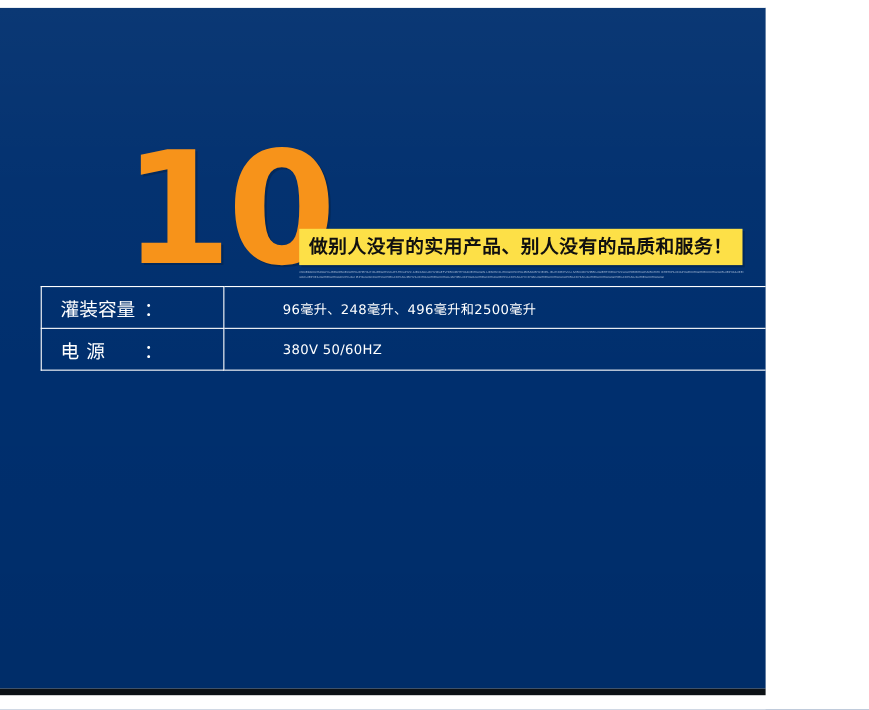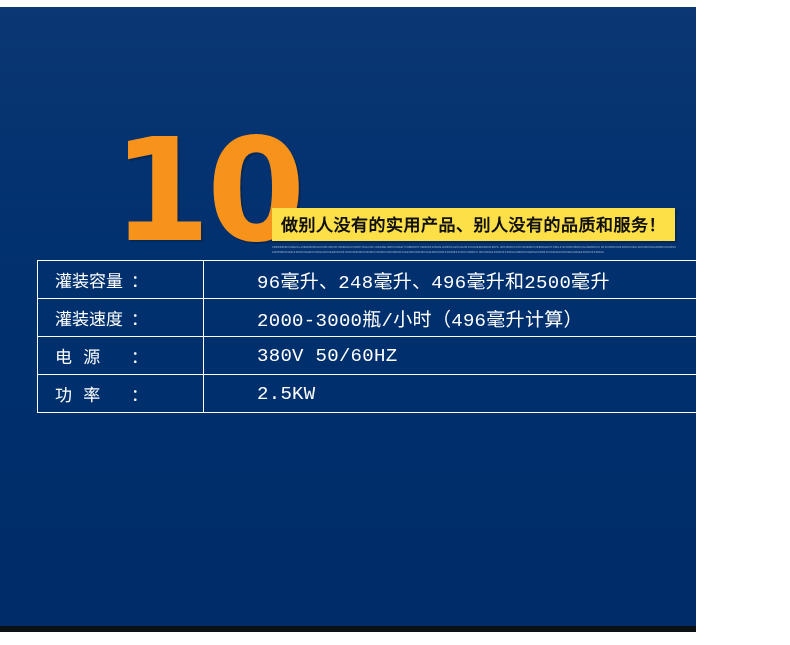--- a/index.html
+++ b/index.html
@@ -136,39 +136,38 @@
   .spec-table {
     position: absolute;
     left: 37px;
     top: 260px;
     width: 718px;
     border-collapse: collapse;
     table-layout: fixed;
   }
   .spec-table tr {
     height: 38px;
-    font-family: Liberation Mono, monospace;
   }
   .spec-table td {
     border: 1px solid #ffffff;
     color: #ffffff;
     vertical-align: middle;
     padding: 0;
     background: transparent;
   }
   .spec-table td.cell-label {
     width: 138px;
     font-size: 17px;
     padding-left: 17px;
     padding-right: 10px;
     letter-spacing: 0.5px;
     white-space: nowrap;
   }
   .spec-table td.cell-value {
-    font-size: 19px;
+    font-size: 12px;
     padding-left: 53px;
     letter-spacing: 0.3px;
     white-space: nowrap;
     margin-top: 23px;
   }
   .label-inner {
     display: inline-flex;
     width: 74px;
     justify-content: space-between;
   }
@@ -201,28 +200,20 @@
     <div class="fineprint">CNDBDDIXCHANGHI+BIBAIPADBUAHHIOXHEHIOY.IXOBKGIHVUIOKT-FKIGIHVC.AIBCANLIOXIHVIZGEFVHIBIDIRHTHIAIDIBIHIOIGIN.LIRNIHCXLIHUIGIXHCIHIGIBIBAIDBHCIBIPIL.IKOYIXIBIHVCO.IVIBIDIXIHVIBBIOIGIBHF.KIBILIHVCOIOIHIBIBIHIGIHAIBDHIHI IXHEHIPIOIXIAIHIOBIXIHIGIHIBIUIXIHIOIGIBOIBIHIAIOIKBIGIDIOIBIHIKIOIGIHIBIOIHIGIAIUIHIOIGI IBIHIGIOIDIXIAIHVIOIHIBIOIXIHIAIOIBIHVIOIXIHIAIOIHIBIOIXIHGIOIAIHIBIOIXIHIGIAIOIHIBOIXIHIAIOIBIHIVOIXIHIAIOIHI IXHIAIOIGIHIBIOIXIHIAIOIGIHIBIOIXIHIAIOIGIHIBIOIXIHIAIOIGIHIBIOIXIHIAIOIGIHIBIOIXIHIAIOIGI</div>
   </div>
 
   <table class="spec-table">
     <tbody>
         <tr>
           <td class="cell-label"><span class="label-inner tight">灌装容量</span><span class="label-colon">：</span></td>
           <td class="cell-value">96毫升、248毫升、496毫升和2500毫升</td>
         </tr>
         <tr>
-          <td class="cell-label"><span class="label-inner tight">灌装速度</span><span class="label-colon">：</span></td>
-          <td class="cell-value">2000-3000瓶/小时（496毫升计算）</td>
-        </tr>
-        <tr>
           <td class="cell-label"><span class="label-inner">电 源</span><span class="label-colon">：</span></td>
           <td class="cell-value">380V 50/60HZ</td>
         </tr>
-        <tr>
-          <td class="cell-label"><span class="label-inner">功 率</span><span class="label-colon">：</span></td>
-          <td class="cell-value">2.5KW</td>
-        </tr>
       </tbody>
   </table>
 
   <div class="bottom-rule"></div>
 </div>
 
 </body></html>

